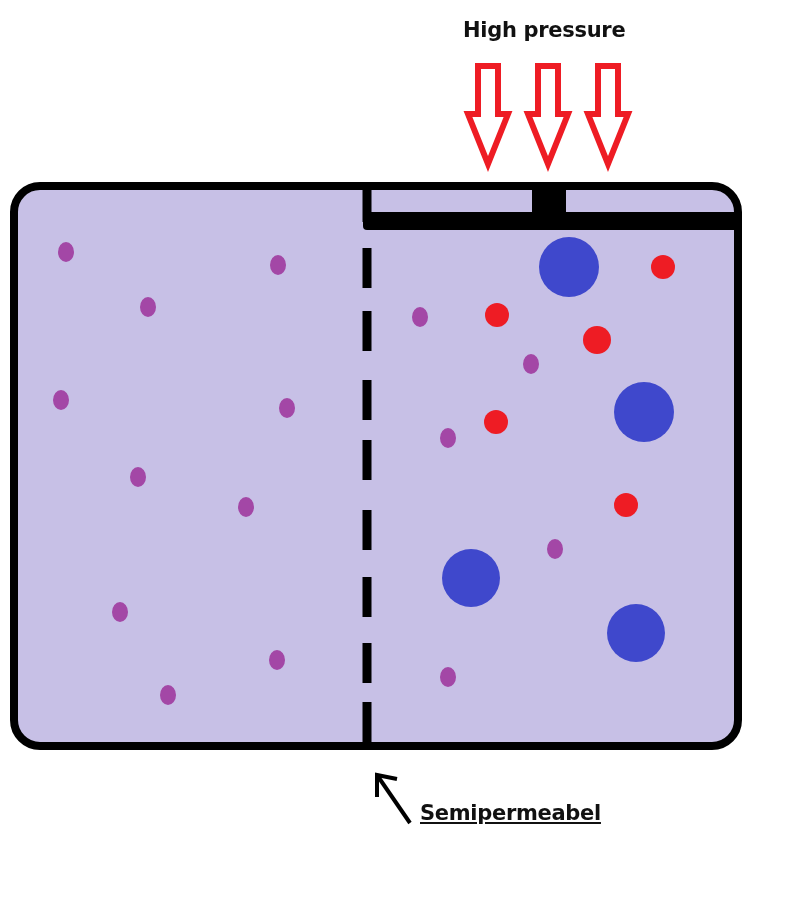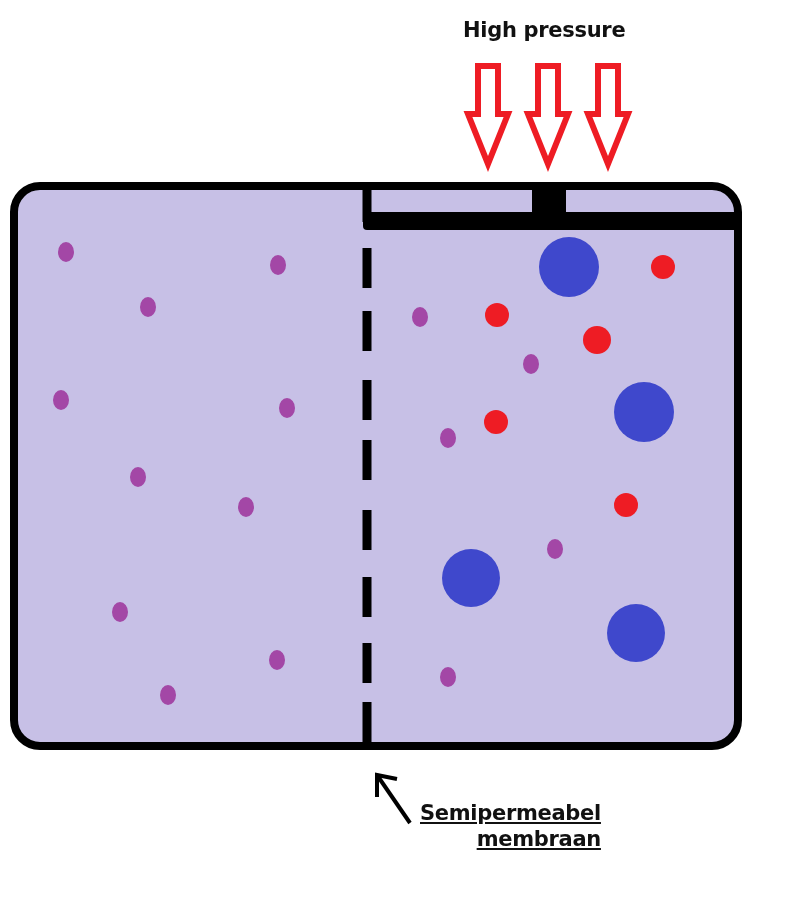--- a/index.html
+++ b/index.html
@@ -1,18 +1,18 @@
 <!DOCTYPE html>
 <html><head>
 <meta charset="utf-8">
 <style>
   html, body { margin: 0; padding: 0; background: #ffffff; }
   body { width: 800px; height: 900px; position: relative; overflow: hidden; font-family: "DejaVu Sans", sans-serif; }
   #diagram { position: absolute; left: 0; top: 0; }
-  .label { position: absolute; font-family: "DejaVu Sans", sans-serif; font-weight: bold; color: #111111; font-size: 21px; line-height: 1.25; text-align: right; }
+  .label { position: absolute; font-family: "DejaVu Sans", sans-serif; font-weight: bold; color: #111111; font-size: 21px; line-height: 1.25; }
   #title-label { left: 463px; top: 17px; letter-spacing: -0.3px; }
   #membrane-label { left: 420px; top: 800px; letter-spacing: -0.3px; }
   #membrane-label span { display: block; text-decoration: underline; }
 </style>
 </head>
 <body>
 
 <svg id="diagram" width="800" height="900" viewBox="0 0 800 900">
   <g id="container-g">
       <rect x="14" y="186" width="724" height="560" rx="26" ry="26" fill="#c7c0e6" stroke="#000000" stroke-width="8"></rect>
@@ -65,14 +65,13 @@
     </g>
   <g id="pointer-g">
       <line x1="410" y1="823" x2="377" y2="775" stroke="#000000" stroke-width="4"></line>
       <polyline points="377,797 377,775 397,779" fill="none" stroke="#000000" stroke-width="4"></polyline>
     </g>
 </svg>
 
 <div id="title-label" class="label">High pressure</div>
 <div id="membrane-label" class="label">
   <span>Semipermeabel</span>
-  <span>membraan</span>
 </div>
 
 </body></html>

